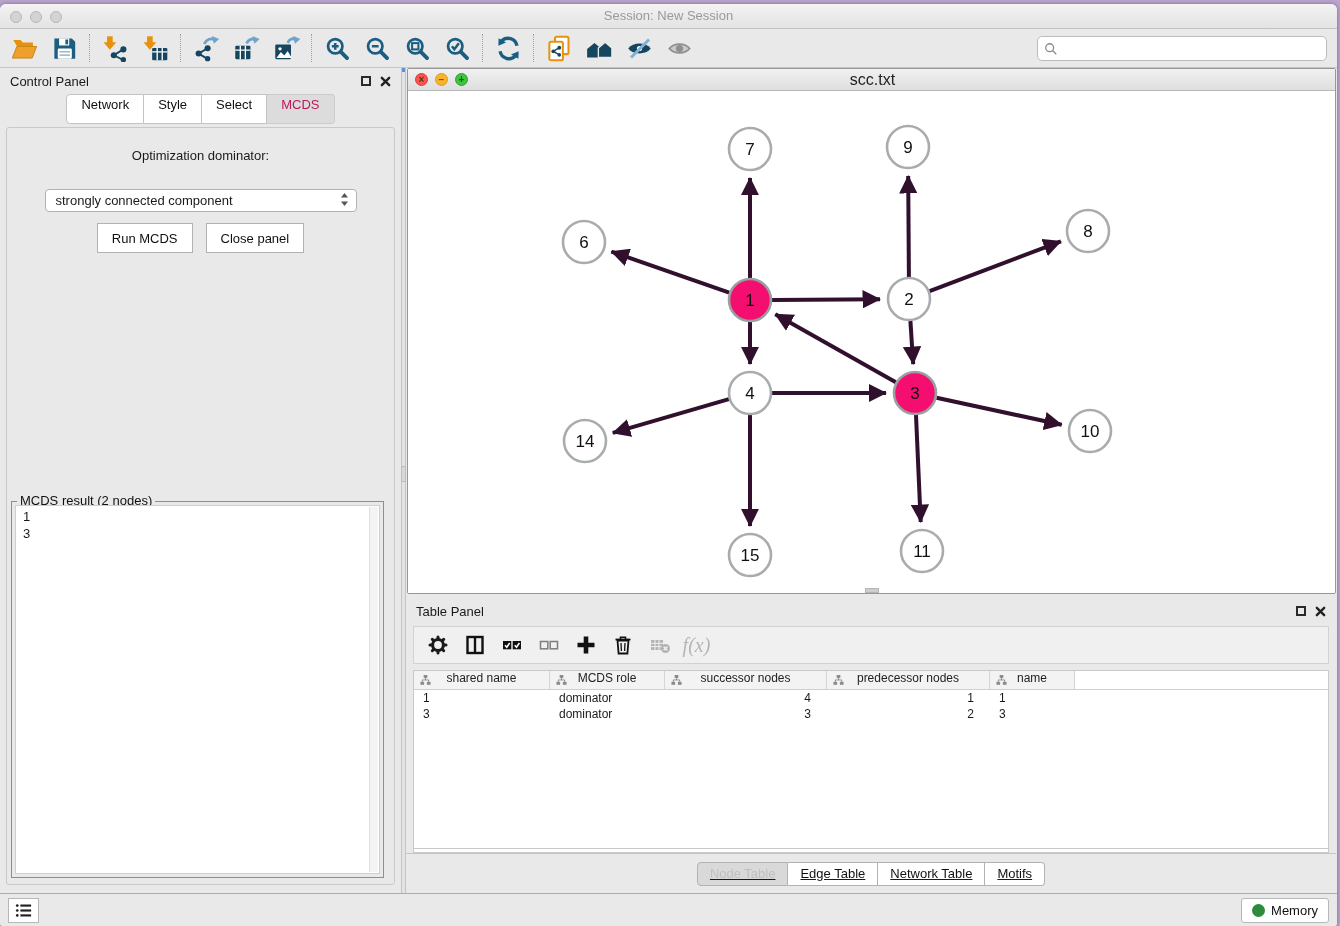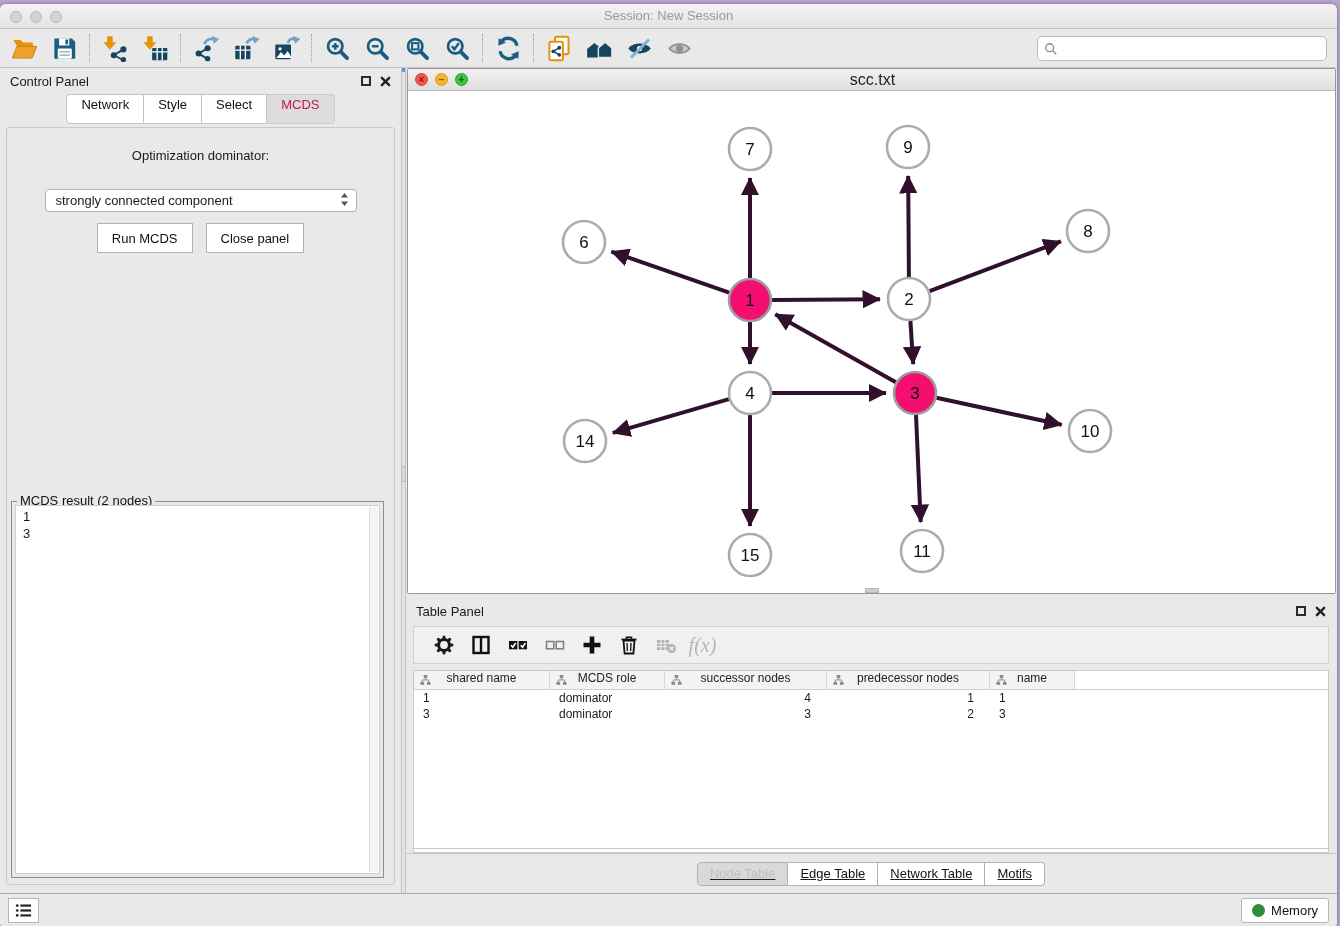--- a/index.html
+++ b/index.html
@@ -119,21 +119,21 @@
   .tl.yellow { background:#f7b32c; border:1px solid #de9b1e; }
   .tl.green { background:#3ec43f; border:1px solid #2aa42c; }
   .net-canvas { position:absolute; top:22px; left:0; right:0; bottom:0; background:#fff; }
   .net-canvas svg { display:block; }
   .net-grip { position:absolute; bottom:0px; left:50%; margin-left:-7px; width:14px; height:5px; background:#cdcdcd; border:1px solid #b5b5b5; }
   
   .table-panel { position:absolute; left:0; right:1px; top:530px; bottom:0; background:#e9e9e9; display:flex; flex-direction:column; }
   .tp-toolbar {
     margin:2px 7px 0 7px; height:38px; flex:0 0 38px;
     background:#f0f0f0; border:1px solid #d2d2d2;
-    display:flex; align-items:center; padding-left:11px;
+    display:flex; align-items:center; padding-left:5px;
   }
   .tp-ico { width:37px; height:32px; display:flex; align-items:center; justify-content:center; }
   .tp-ico svg { width:22px; height:22px; }
   .fx { font-family:"Liberation Serif", serif; font-style:italic; font-size:20px; color:#b5b5b5; }
   .tp-tablewrap {
     margin:6px 7px 0 7px; height:179px; flex:0 0 179px;
     background:#fff; border:1px solid #c9c9c9; overflow:hidden;
   }
   .t-head { display:flex; height:19px; border-bottom:1px solid #cfcfcf; }
   .t-hcol {

